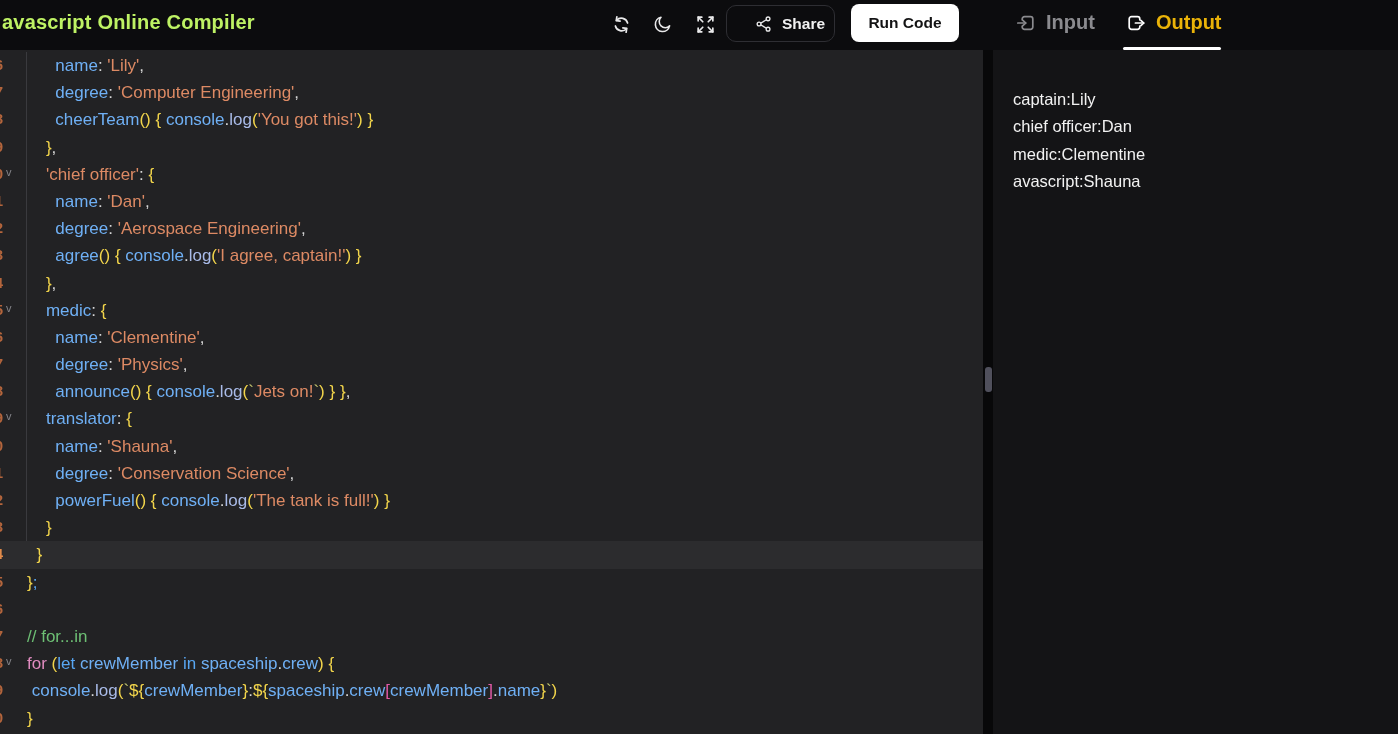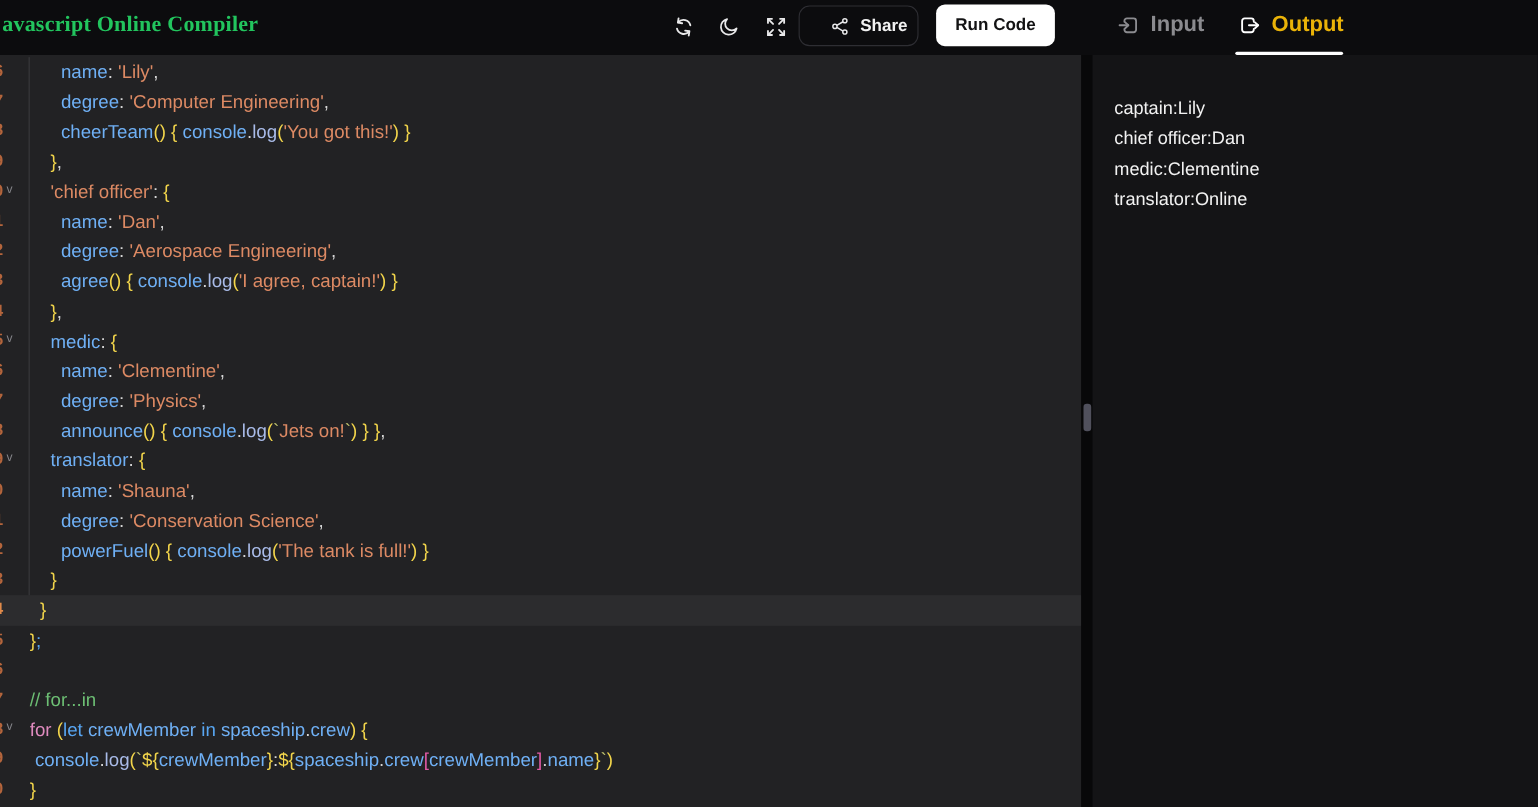--- a/index.html
+++ b/index.html
@@ -3,22 +3,22 @@
 <meta charset="utf-8">
 <style>
   * { margin:0; padding:0; box-sizing:border-box; }
   html,body { width:1398px; height:734px; overflow:hidden; background:#0c0c0e;
               font-family:"Liberation Sans", sans-serif; }
 
   .app { width:1398px; height:734px; display:flex; flex-direction:column; }
 
   
   .topbar { position:relative; height:50px; flex:0 0 50px; background:var(--ui-topbar,#0c0c0e); }
-  .app-title { position:absolute; left:2px; top:11px; color:#22c55e; font-size:20px;
-               font-weight:600; letter-spacing:.2px; white-space:nowrap;font-family:Liberation Serif, serif; }
+  .app-title { position:absolute; left:2px; top:11px; color:#bef264; font-size:20px;
+               font-weight:600; letter-spacing:.2px; white-space:nowrap; }
   .icon-row { position:absolute; left:608px; top:10px; display:flex; gap:16px; }
   .icon-btn { width:26px; height:28px; background:none; border:none; cursor:pointer;
               display:flex; align-items:center; justify-content:center; }
   .icon-btn svg { stroke:#e9e9ea; fill:none; stroke-width:1.6; stroke-linecap:round; stroke-linejoin:round; }
 
   .share-btn { position:absolute; left:726px; top:5px; width:109px; height:37px;
                display:flex; align-items:center; justify-content:center; gap:9px;
                background:transparent; border:1px solid #2e2e33; border-radius:10px;
                color:#f2f2f2; font-size:15.5px; font-weight:600; cursor:pointer;
                font-family:"Liberation Sans", sans-serif;padding-left:19px; }
@@ -317,18 +317,18 @@
 
     <div class="vtrack">
       <div class="vthumb"></div>
     </div>
 
     <div class="output-panel">
       <div id="output-lines">
           <div class="out-line">captain:Lily</div>
           <div class="out-line">chief officer:Dan</div>
           <div class="out-line">medic:Clementine</div>
-          <div class="out-line">translator:Online</div>
+          <div class="out-line">avascript:Shauna</div>
         </div>
     </div>
 
   </div>
 </div>
 
 </body></html>

